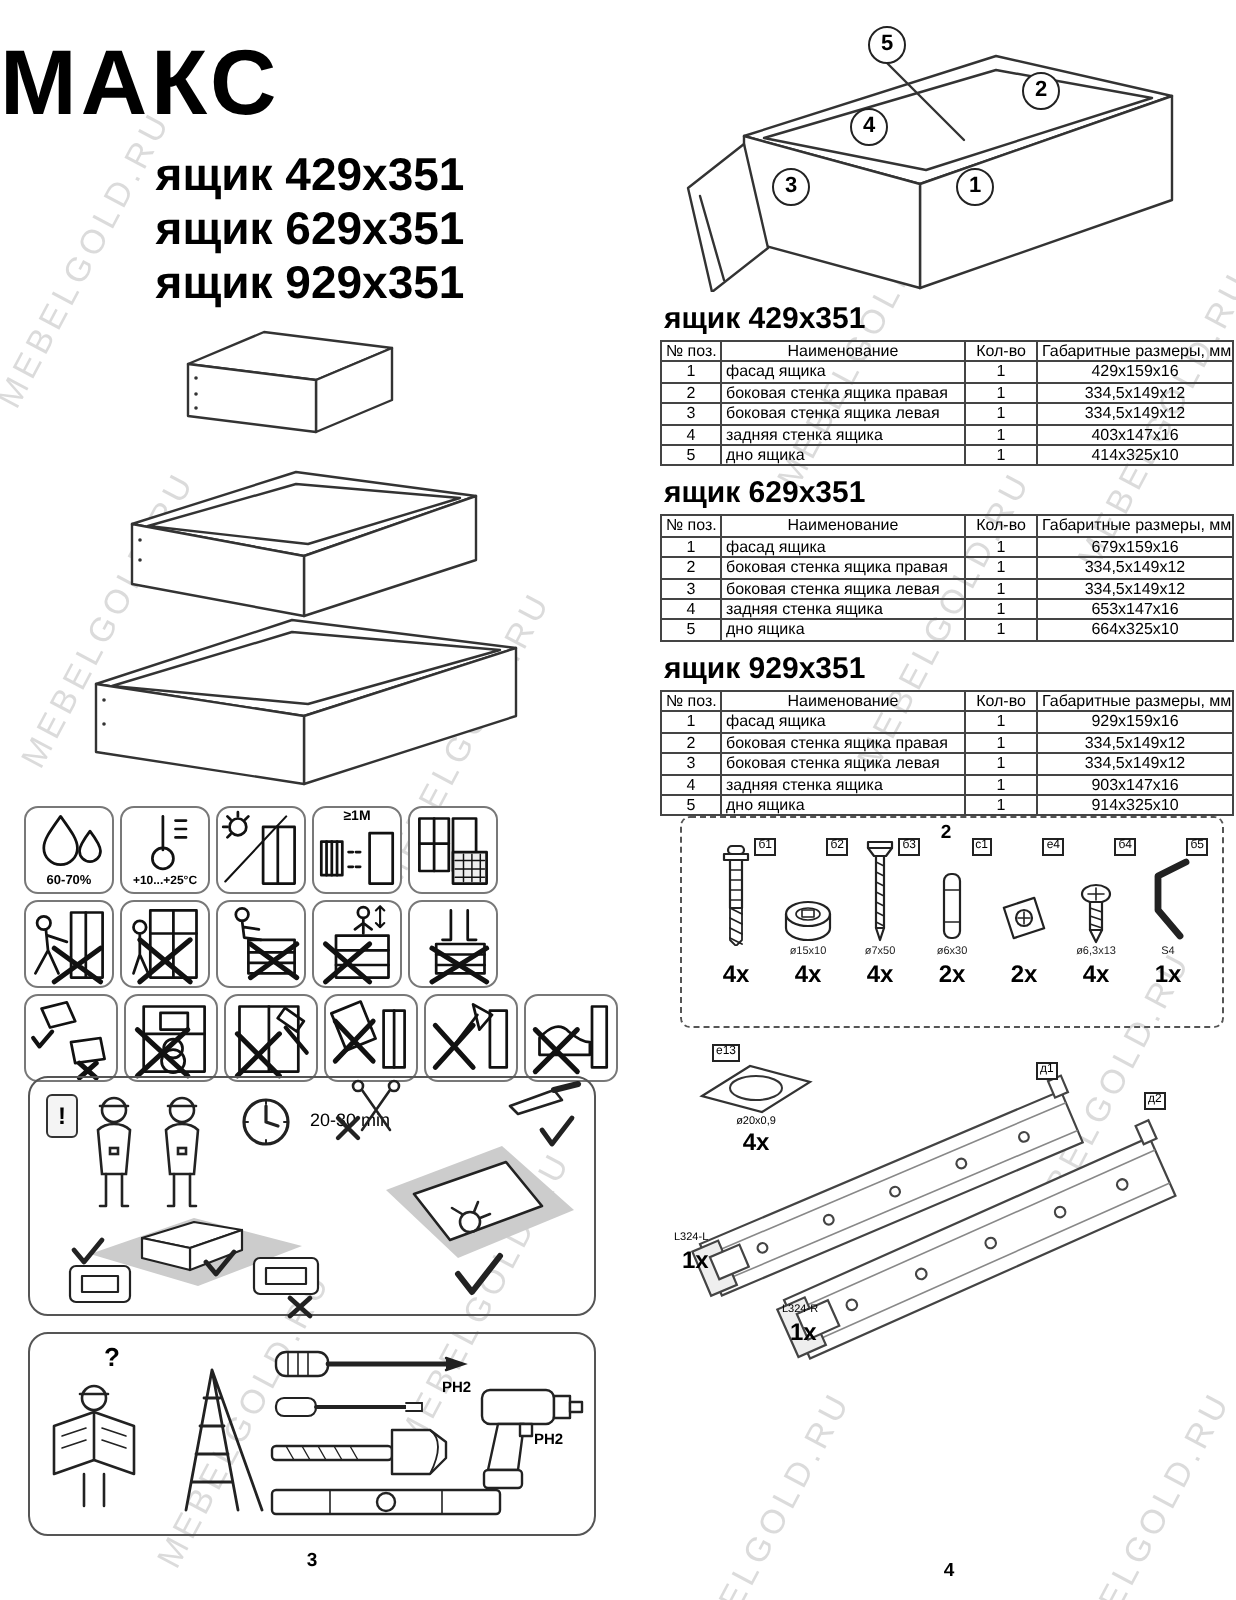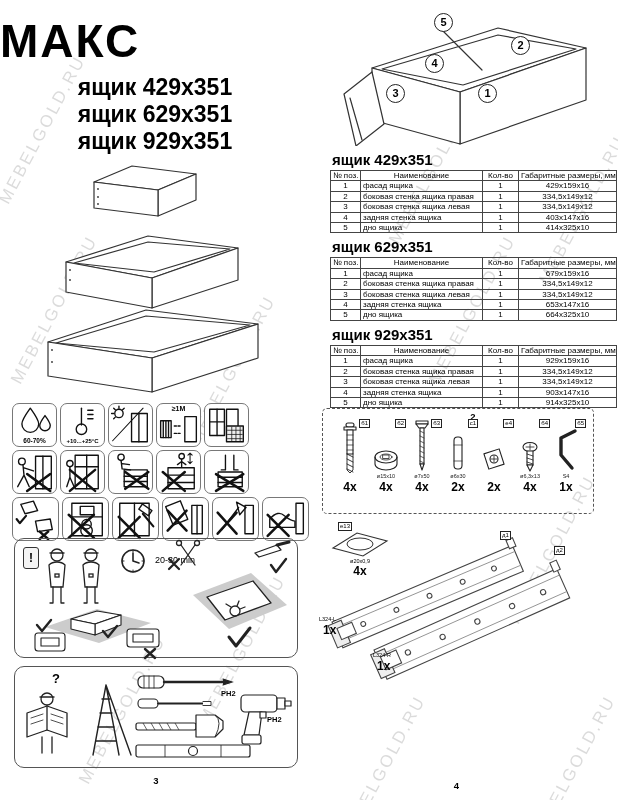--- a/index.html
+++ b/index.html
@@ -44,21 +44,21 @@
   .panel1{top:135px;height:118px}
   .panel2{top:263px;height:100px}
   .panel svg{position:absolute;overflow:visible}
   .badge{position:absolute;border:1.3px solid #333;border-radius:3px;background:#f4f4f4;
          text-align:center;font-weight:bold}
   .plain-lbl{position:absolute;font-size:9px}
   .tiny-lbl{position:absolute;font-size:7.5px;font-weight:bold}
   .q3 .pg{position:absolute;left:0;top:372px;width:288px;text-align:center;
           font-size:9.5px;font-weight:bold}
   
-  .q4{position:absolute;left:315px;top:400px;width:283px;height:395px}
+  .q4{position:absolute;left:333px;top:400px;width:283px;height:395px}
   .hwpanel{position:absolute;left:7px;top:8px;width:270px;height:104px;
            border:1.6px dashed #555;border-radius:5px}
   .hwrow{display:flex;justify-content:space-between;align-items:flex-end;
          padding:8px 10px 0 10px}
   .hwitem{position:relative;width:34px;display:flex;flex-direction:column;align-items:center}
   .hwicon{height:56px;display:flex;align-items:flex-end}
   .hwicon svg{stroke:#222;fill:#fff;stroke-width:1.1;stroke-linecap:round;stroke-linejoin:round}
   .tag{font-size:6px;line-height:7px;border:0.7px solid #222;background:#fff;padding:0 1px}
   .hwtag{position:absolute;top:2px;right:-3px}
   .hwsize{font-size:5.5px;height:7px;color:#222}

